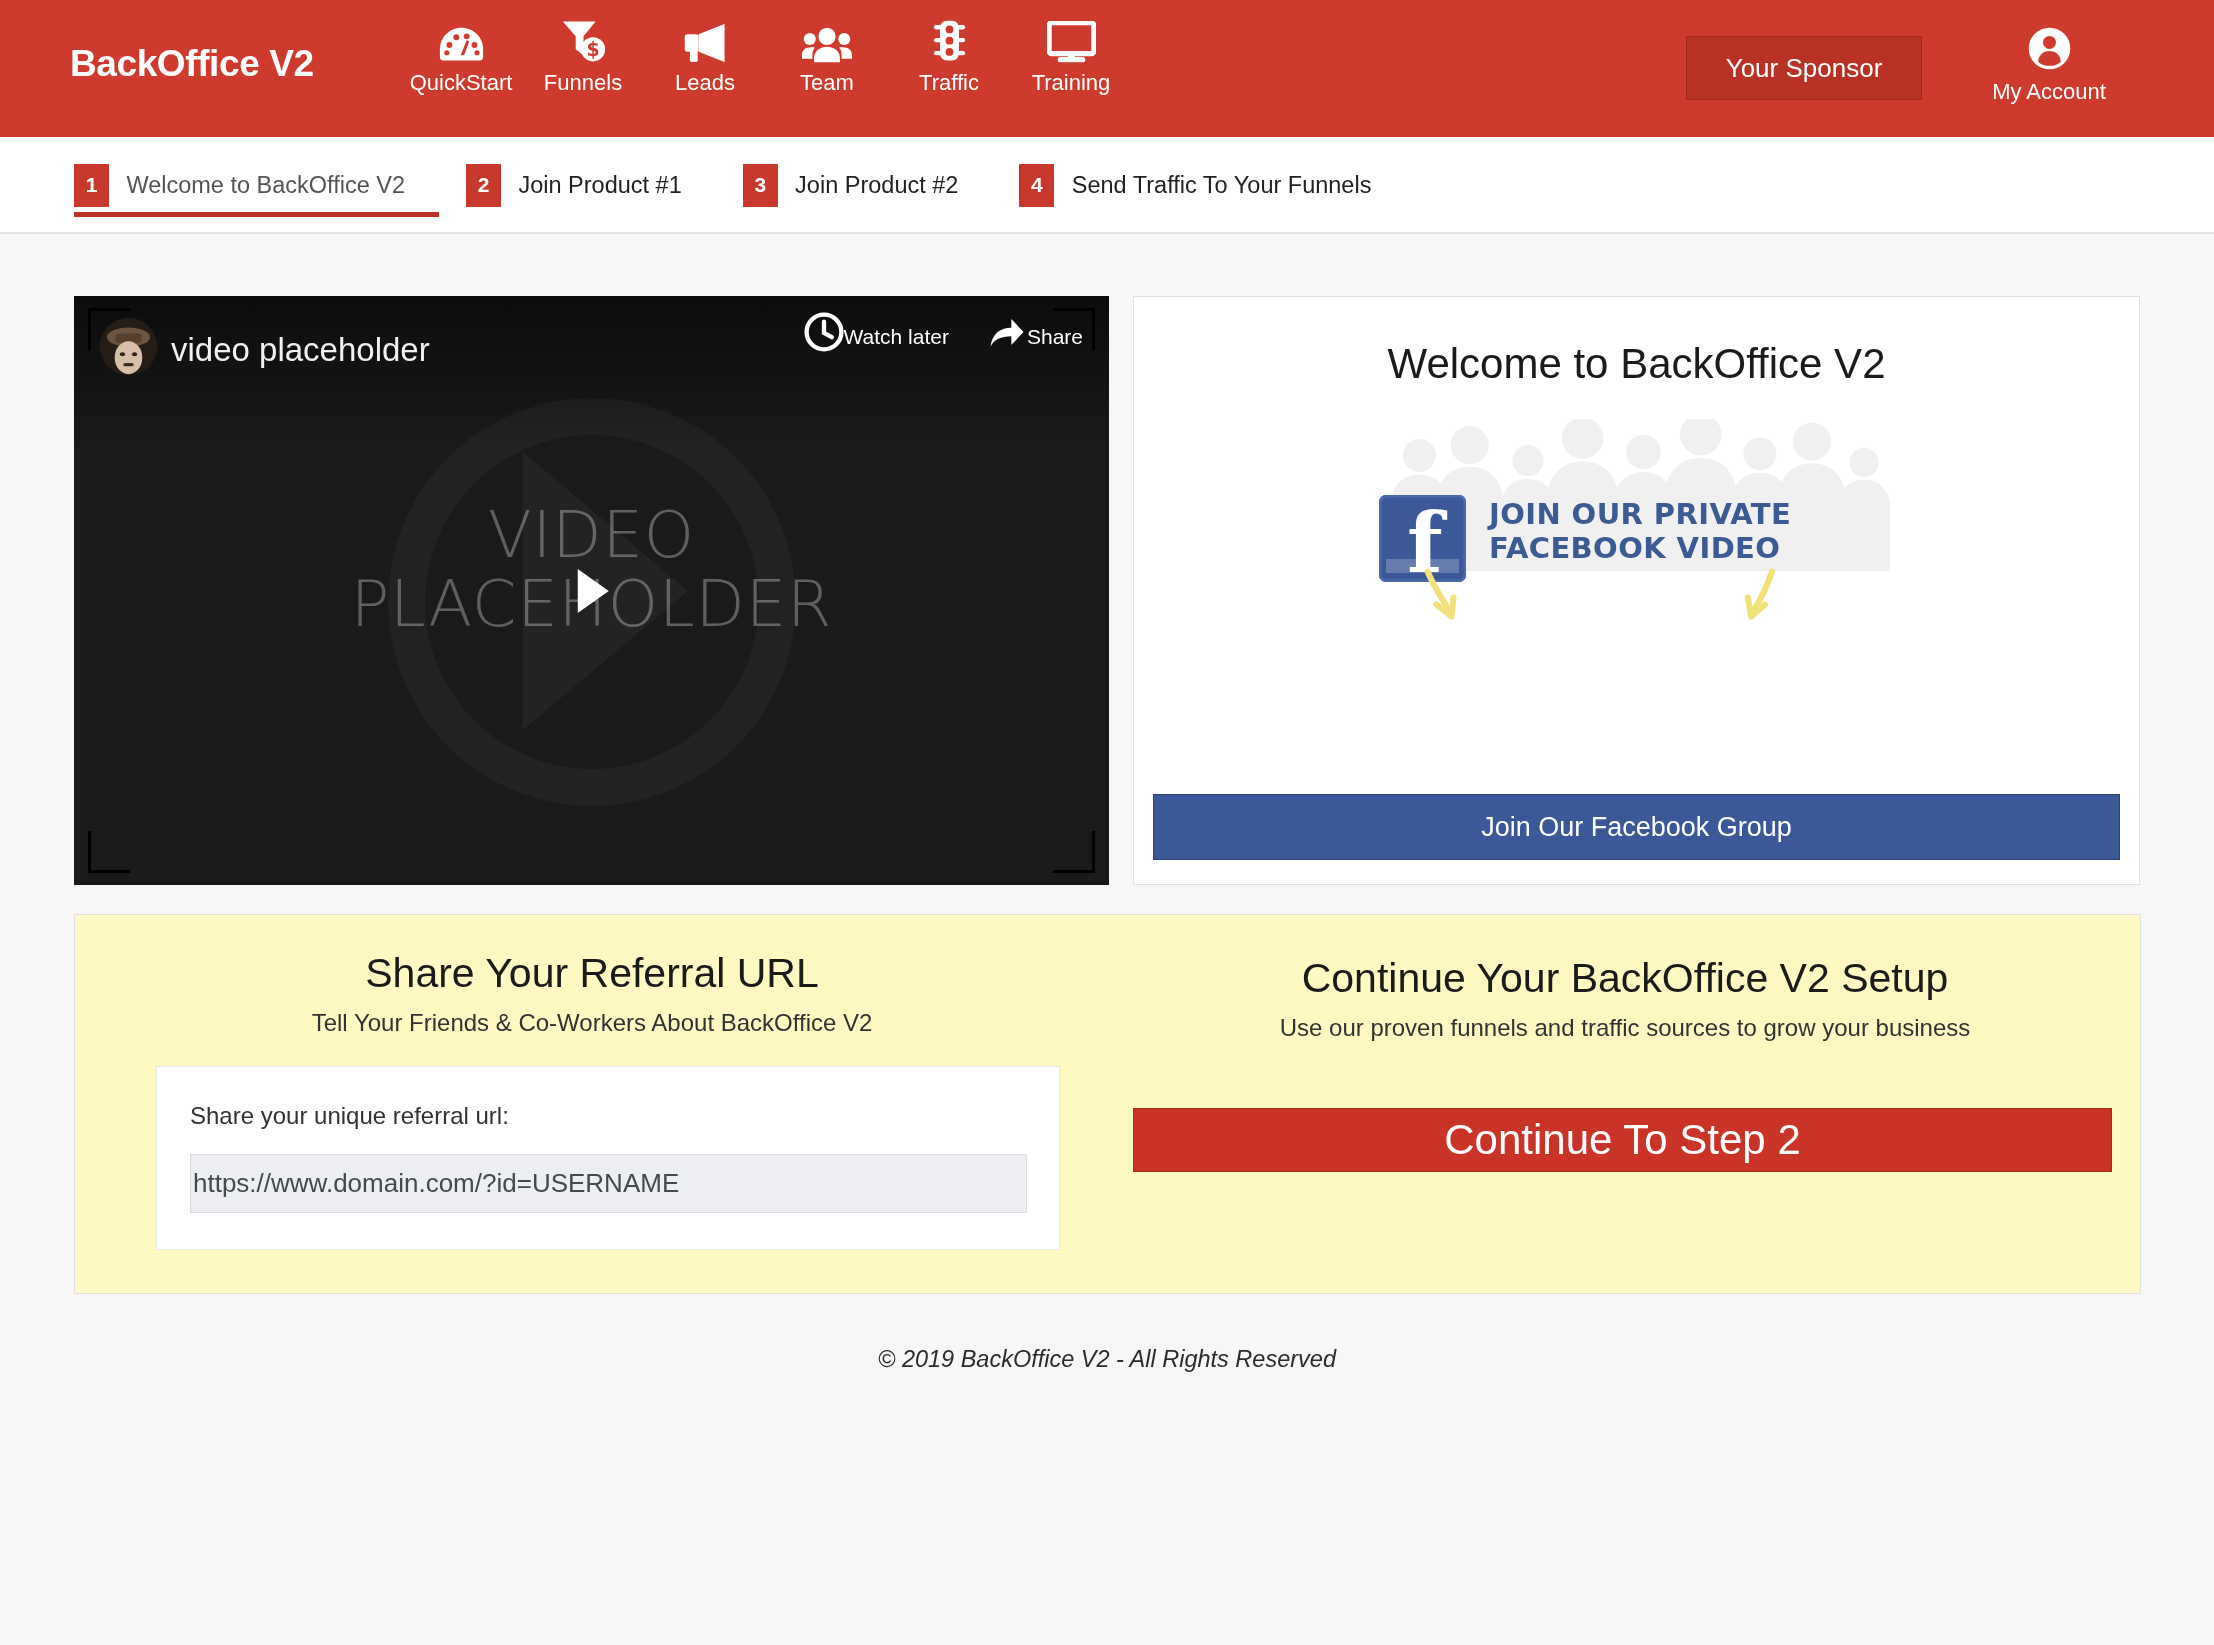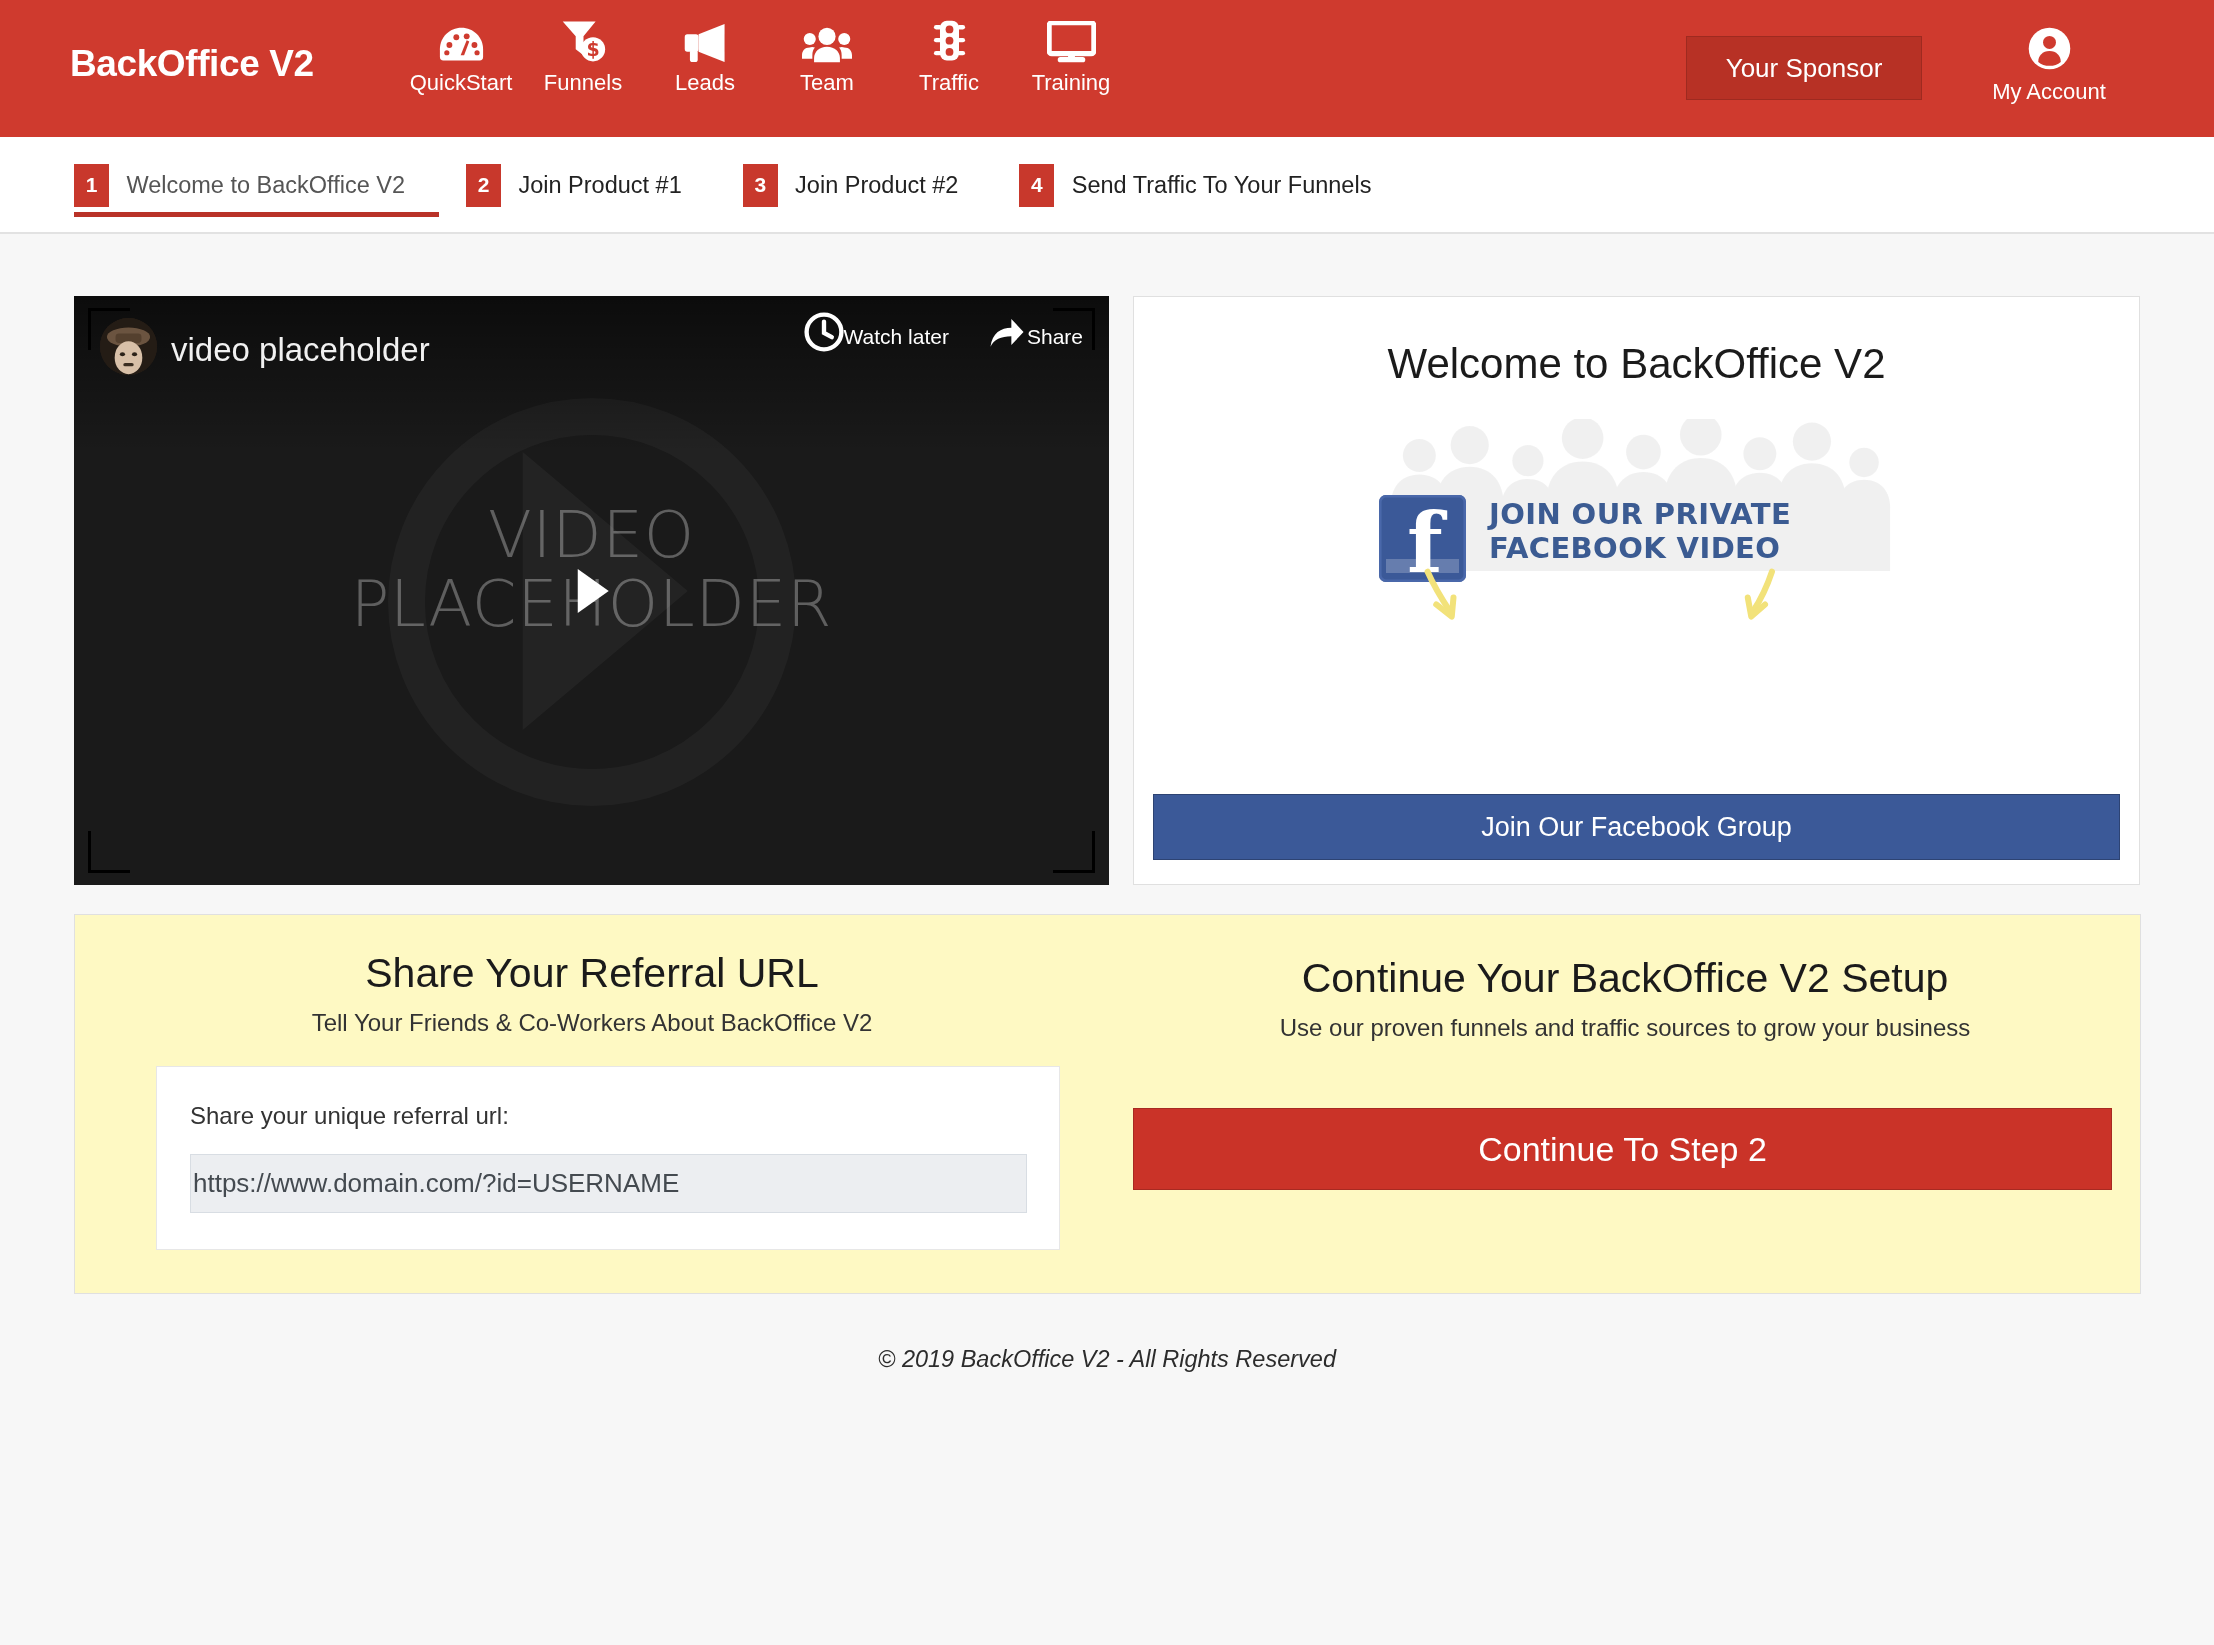--- a/index.html
+++ b/index.html
@@ -393,25 +393,25 @@
     font-size: 41px;
     color: #1b1b1b;
     font-weight: normal;
     margin-top: 40px;
   }
   .continue-btn {
     position:absolute;
     left: 24px;
     top: 193px;
     width: 979px;
-    height: 82px;
+    height: 64px;
     background: #ca3328;
     border: 0.9px solid #a72a21;
     color: #ffffff;
-    font-size: 34px;
+    font-size: 42px;
     display:flex; align-items:center; justify-content:center;
     cursor: pointer;
   }
 
   
   .footer {
     position:absolute;
     left: 0;
     top: 1112px;
     width: 2214px;

